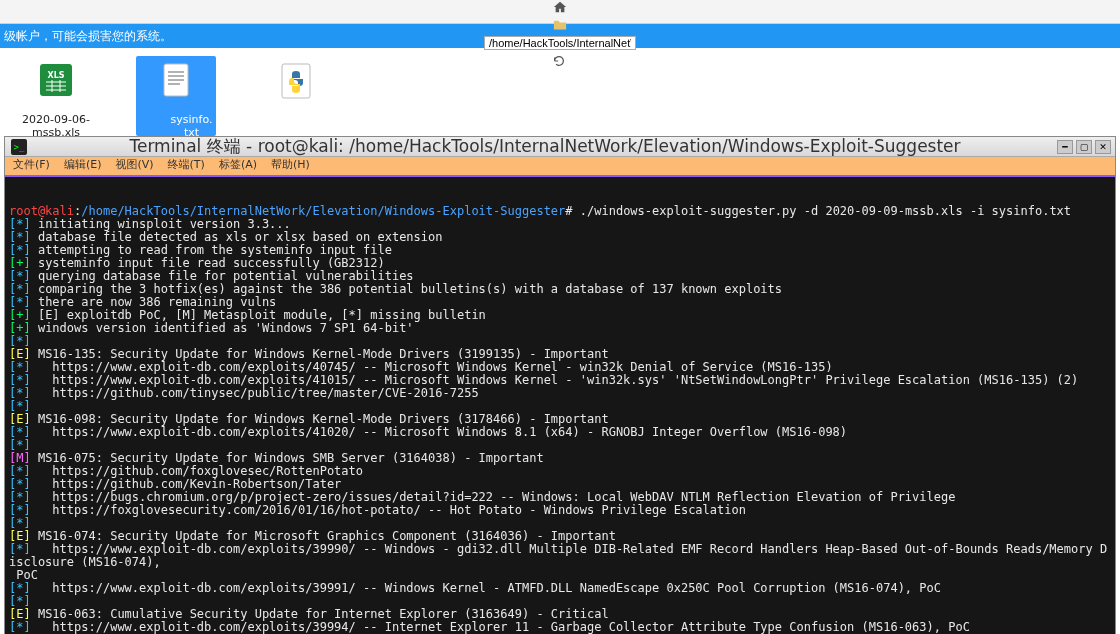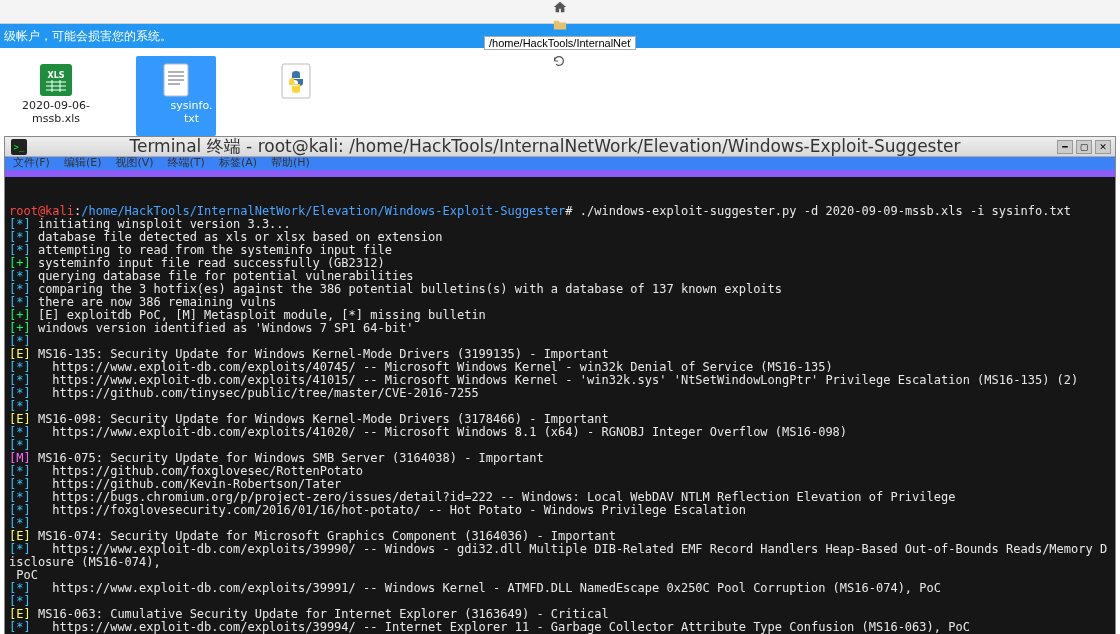--- a/index.html
+++ b/index.html
@@ -50,21 +50,21 @@
     background: #ffffff;
     display: flex;
     padding: 8px 16px 0 16px;
     gap: 40px;
   }
   .file {
     width: 80px;
     display: flex;
     flex-direction: column;
     align-items: center;
-    gap: 0;
+    gap: 14px;
     text-align: center;
     font-size: 11px;
     color: #222;
     padding: 4px 2px;
     border-radius: 2px;
   }
   .file.selected { background: #3399ff; }
   .file.selected .fname { color: #fff; margin-left: 31px; }
   .ficon { width: 40px; height: 40px; display:flex; align-items:center; justify-content:center; }
   .fname { line-height: 1.15; word-break: break-word; }
@@ -83,24 +83,24 @@
     align-items: center;
     position: relative;
   }
   .termtitle .termicon { width:16px; height:16px; background:#222; border-radius:2px; margin:0 6px; display:flex; align-items:center; justify-content:center; }
   .termtitle .termicon span { color:#0f0; font-size:9px; font-family:monospace; }
   .termtitle .title { flex:1; text-align:center; font-size:17px; color:#333; }
   .winbtns { display:flex; gap:3px; padding-right:4px; }
   .winbtn { width:16px; height:14px; background:#ccc; border:1px solid #999; font-size:9px; display:flex; align-items:center; justify-content:center; }
   .menurow {
     height: 20px;
-    background: #3b82f6;
-    border-bottom: 7px solid #8b5cf6;
-    display: flex;
-    align-items: flex-end;
+    background: #fdba74;
+    border-bottom: 2px solid #8b5cf6;
+    display: flex;
+    align-items: flex-start;
     gap: 14px;
     padding-left: 8px;
     font-size: 11px;
     color: #333;
   }
   .menurow span { cursor:default; }
   
   .termbody {
     background: rgba(0,0,0,0.90);
     color: #dcdcdc;

